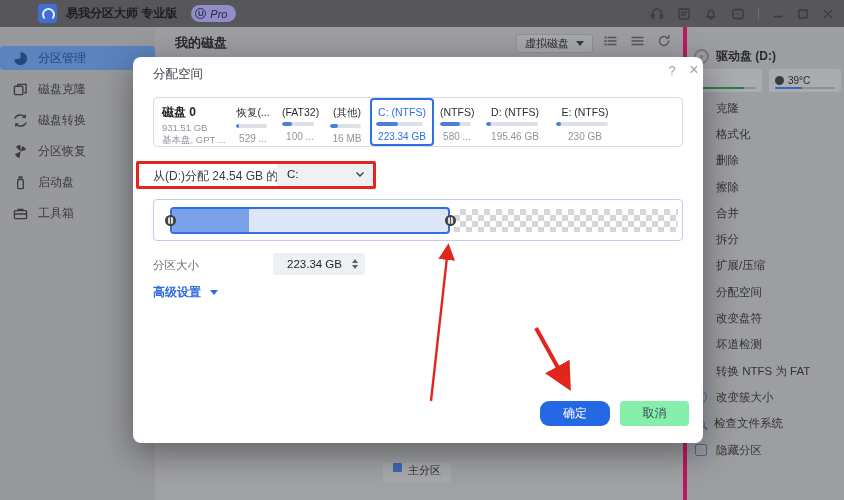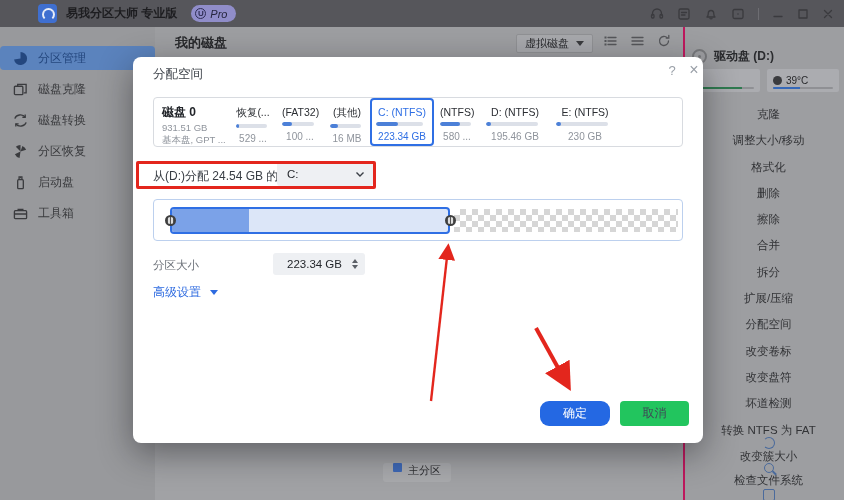--- a/index.html
+++ b/index.html
@@ -30,34 +30,34 @@
   .main { position:absolute; left:155px; right:161px; top:27px; bottom:0; background:#9d9ea1; z-index:1; }
   .main-surface { position:absolute; left:0; right:0; top:32px; bottom:0; background:#a1a2a5; border-top:1px solid #b4b5b8; }
   .main-header { position:absolute; left:0; right:0; top:0; height:32px; display:flex; align-items:center; }
   .main-title { margin-left:20px; font-size:13px; font-weight:bold; color:#28292c; }
   .vd-chip { margin-left:auto; height:19px; padding:0 8px; background:#a7a8ac; border:1px solid #909194; border-radius:2px; display:flex; align-items:center; gap:7px; font-size:11px; color:#28292c; cursor:pointer; }
   .vd-caret { width:0; height:0; border-left:4px solid transparent; border-right:4px solid transparent; border-top:5px solid #3a3b3e; }
   .hdr-icons { display:flex; align-items:center; gap:12px; margin:0 12px 0 10px; }
   .legend-chip { position:absolute; left:228px; top:436px; height:19px; padding:0 10px; background:#a9aaad; border-radius:3px; display:flex; align-items:flex-start; gap:6px; font-size:11px; color:#2e2f32; }
   .legend-sq { width:9px; height:9px; background:#3e68b5; border-radius:1px; }
   
-  .rpanel { position:absolute; right:0; top:27px; width:161px; bottom:0; background:#9d9ea1; border-left:2px solid #be185d; z-index:1; }
+  .rpanel { position:absolute; right:0; top:27px; width:161px; bottom:0; background:#9d9ea1; border-left:4px solid #be185d; z-index:1; }
   .rp-header { position:absolute; left:7px; top:21px; display:flex; align-items:center; gap:7px; font-size:12px; font-weight:bold; color:#2a2b2e; }
   .rp-disk-ic { width:15px; height:15px; border-radius:50%; border:2px solid #77787b; position:relative; }
   .rp-disk-ic::after { content:""; position:absolute; left:4px; top:4px; width:3px; height:3px; border-radius:50%; background:#77787b; }
   .rp-chips { position:absolute; left:3px; top:42px; display:flex; gap:7px; }
   .rp-chip { width:72px; height:23px; background:#abacb0; border-radius:2px; position:relative; display:flex; align-items:center; padding:0 6px; gap:4px; }
   .rp-chip .bar { position:absolute; left:6px; right:6px; bottom:3px; height:2.5px; background:#8f9094; border-radius:2px; overflow:hidden; }
   .rp-chip .bar i { display:block; height:100%; }
   .chip-health .bar i { width:80%; background:#2f7a50; }
   .chip-temp .bar i { width:45%; background:#3568b8; }
   .temp-ic { width:9px; height:9px; background:#3a3b3e; border-radius:50%; flex:0 0 auto; }
   .temp-txt { font-size:10px; color:#27282b; }
   .ops { position:absolute; left:0; right:0; top:68px; }
-  .op-item { height:26.3px; display:flex; align-items:center; padding-left:8px; font-size:11.5px; color:#323336; cursor:pointer; white-space:nowrap;flex-direction:column; }
+  .op-item { height:26.3px; display:flex; align-items:center; gap:9px; padding-left:8px; font-size:11.5px; color:#323336; cursor:pointer; white-space:nowrap; }
   .op-icon { width:12px; height:12px; flex:0 0 auto; position:relative; }
   .op-item.ic-cluster .op-icon { border:1.5px solid #4a6a9c; border-radius:50%; border-left-color:transparent; }
   .op-item.ic-check .op-icon { border:1.5px solid #4a6a9c; border-radius:50%; width:10px; height:10px; }
   .op-item.ic-check .op-icon::after { content:""; position:absolute; width:5px; height:1.5px; background:#4a6a9c; right:-4px; bottom:-1px; transform:rotate(45deg); }
   .op-item.ic-generic .op-icon { border:1.5px solid #4a6a9c; border-radius:2px; }
   
   .dialog { position:absolute; left:133px; top:57px; width:570px; height:386px; background:#fff; border-radius:8px; box-shadow:0 10px 34px rgba(15,15,20,.45); z-index:10; }
   .dlg-title { position:absolute; left:20px; top:9px; font-size:12.5px; color:#3f444b; }
   .dlg-help { position:absolute; left:530px; top:6px; font-size:13px; color:#9aa0a8; cursor:pointer; width:18px; text-align:center; }
   .dlg-close { position:absolute; left:552px; top:4px; font-size:16px; color:#9aa0a8; cursor:pointer; width:18px; text-align:center; }
@@ -90,26 +90,26 @@
     background-image:linear-gradient(45deg,#d6d6d6 25%,transparent 25%,transparent 75%,#d6d6d6 75%),linear-gradient(45deg,#d6d6d6 25%,transparent 25%,transparent 75%,#d6d6d6 75%);
     background-size:12px 12px; background-position:0 0,6px 6px; }
   .sl-handle { position:absolute; top:15px; width:11px; height:11px; border:2px solid #3f3f3f; border-radius:50%; background:repeating-linear-gradient(90deg,#555 0 1px,#ddd 1px 3px); cursor:ew-resize; z-index:2; }
   .sl-handle.left { left:11px; } .sl-handle.right { left:291px; }
   
   .size-label { position:absolute; left:20px; top:201px; font-size:11.5px; color:#6b7078; }
   .spinbox { position:absolute; left:140px; top:196px; width:92px; height:22px; background:#eef0f3; border-radius:3px; display:flex; align-items:center; padding:0 7px 0 14px; font-size:11.5px; color:#23262b; }
   .spin-arrows { margin-left:auto; display:flex; flex-direction:column; gap:2.5px; cursor:pointer; }
   .spin-up { width:0; height:0; border-left:3.5px solid transparent; border-right:3.5px solid transparent; border-bottom:4.5px solid #5b5f66; }
   .spin-down { width:0; height:0; border-left:3.5px solid transparent; border-right:3.5px solid transparent; border-top:4.5px solid #5b5f66; }
-  .advanced { position:absolute; left:20px; top:227px; display:flex; align-items:center; gap:9px; font-size:12px; color:#2e6be0; cursor:pointer; }
+  .advanced { position:absolute; left:20px; top:227px; display:flex; align-items:center; gap:9px; font-size:12px; color:#2e6be0; cursor:pointer;font-weight:bold; }
   .adv-caret { width:0; height:0; border-left:4.5px solid transparent; border-right:4.5px solid transparent; border-top:5.5px solid #2e6be0; }
   
   .btn { position:absolute; top:344px; height:25px; border:none; border-radius:4px; font-size:12px; font-family:inherit; cursor:pointer; }
   .btn-ok { left:407px; width:70px; background:#2468e3; color:#fff;border-radius:9px; }
-  .btn-cancel { left:487px; width:69px; background:#22c55e; color:#3f4756; }
+  .btn-cancel { left:487px; width:69px; background:#86efac; color:#3f4756; }
   
   .annot-rect { position:absolute; left:136px; top:161px; width:240px; height:28px; border:3px solid #e3261d; border-radius:2px; z-index:20; pointer-events:none; }
   .annot-svg { position:absolute; left:0; top:0; z-index:21; pointer-events:none; }
   .icon-stroke { stroke:#3a3a3e; stroke-width:1.3; fill:none; stroke-linecap:round; stroke-linejoin:round; }
   .hdr-ic { stroke:#55565a; stroke-width:1.3; fill:none; stroke-linecap:round; }
 </style>
 </head>
 <body>
 
 <div class="app">
@@ -259,24 +259,20 @@
       </div>
     </div>
     <div class="ops">
 
     <div class="op-item">
           <span class="op-icon"></span>
           <span>克隆</span>
         </div>
         <div class="op-item">
           <span class="op-icon"></span>
-          <span>调整大小/移动</span>
-        </div>
-        <div class="op-item">
-          <span class="op-icon"></span>
           <span>格式化</span>
         </div>
         <div class="op-item">
           <span class="op-icon"></span>
           <span>删除</span>
         </div>
         <div class="op-item">
           <span class="op-icon"></span>
           <span>擦除</span>
         </div>
@@ -288,24 +284,20 @@
           <span class="op-icon"></span>
           <span>拆分</span>
         </div>
         <div class="op-item">
           <span class="op-icon"></span>
           <span>扩展/压缩</span>
         </div>
         <div class="op-item">
           <span class="op-icon"></span>
           <span>分配空间</span>
-        </div>
-        <div class="op-item">
-          <span class="op-icon"></span>
-          <span>改变卷标</span>
         </div>
         <div class="op-item">
           <span class="op-icon"></span>
           <span>改变盘符</span>
         </div>
         <div class="op-item">
           <span class="op-icon"></span>
           <span>坏道检测</span>
         </div>
         <div class="op-item">

